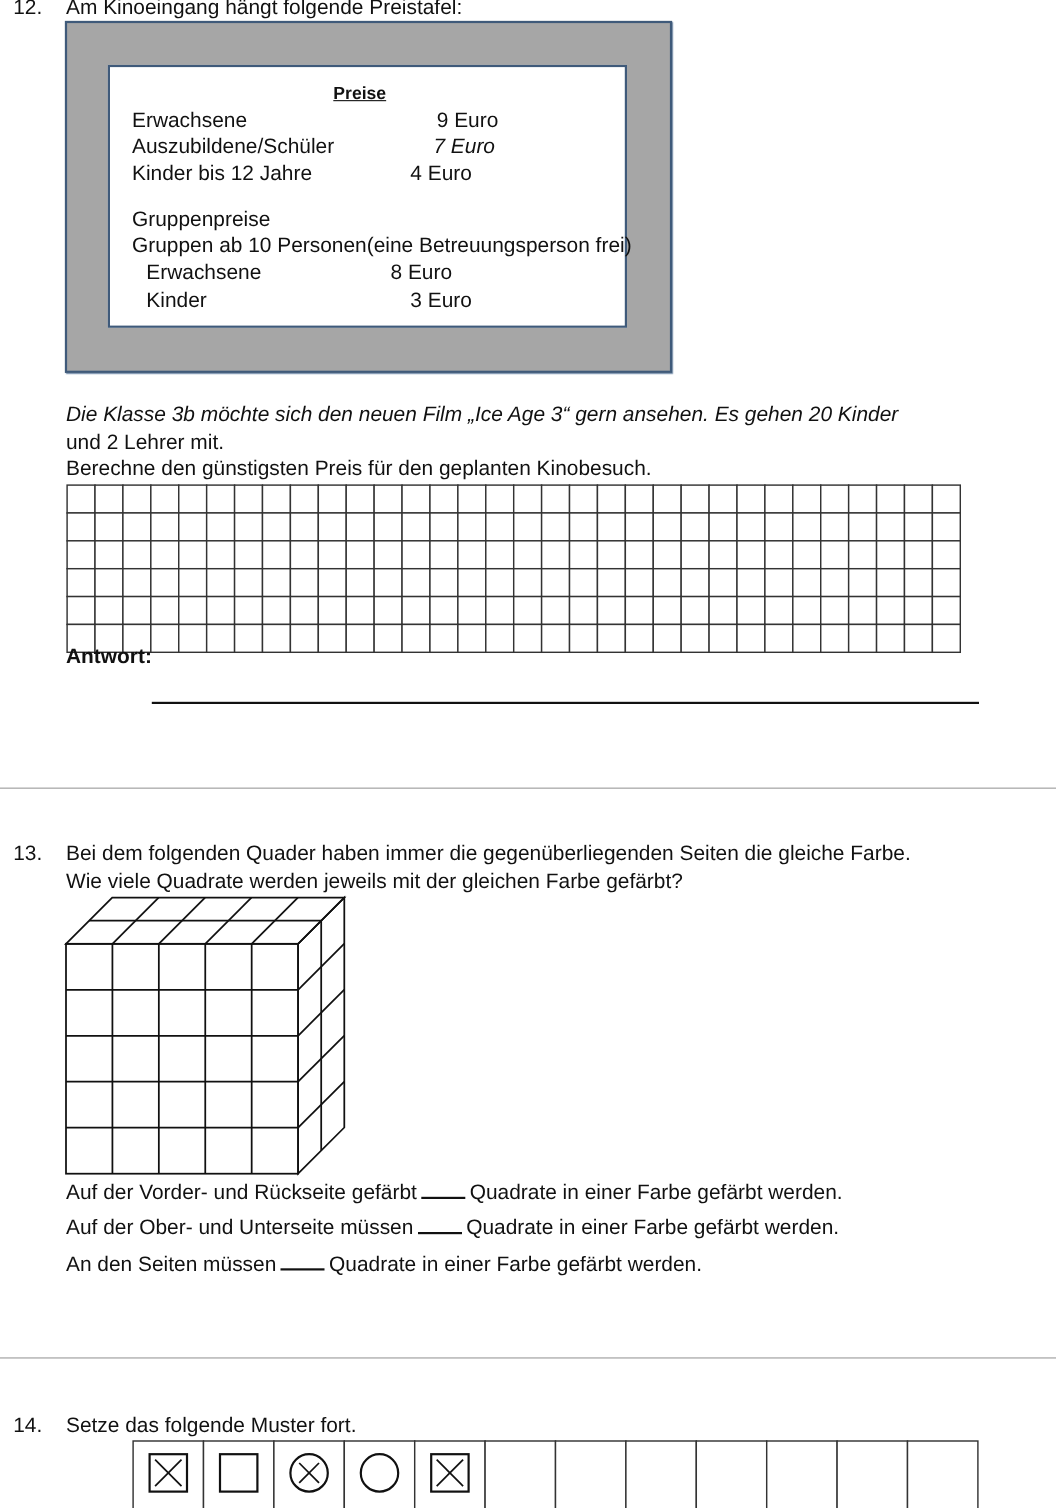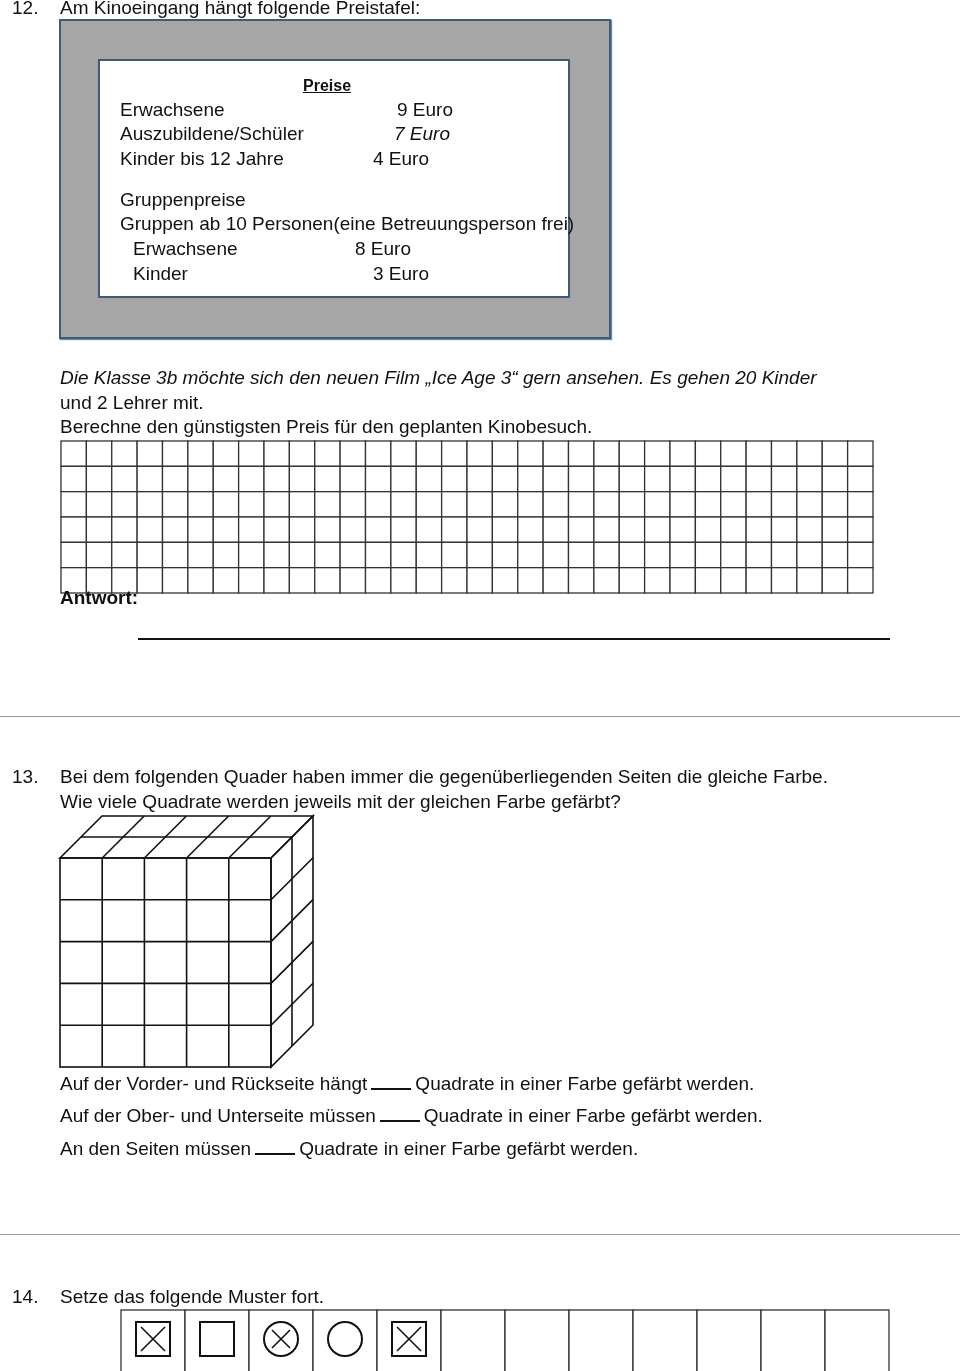--- a/index.html
+++ b/index.html
@@ -297,21 +297,21 @@
       <line x1="292" y1="837" x2="292" y2="1046"></line>
       <line x1="271" y1="899.8" x2="313" y2="857.8"></line>
       <line x1="271" y1="941.6" x2="313" y2="899.6"></line>
       <line x1="271" y1="983.4" x2="313" y2="941.4"></line>
       <line x1="271" y1="1025.2" x2="313" y2="983.2"></line>
     </g>
   </svg>
 </div>
 
 <div class="abs txt ind" style="top:1070px;">
-  <span>Auf der Vorder- und Rückseite hängt</span><span class="blank"></span><span>Quadrate in einer Farbe gefärbt werden.</span>
+  <span>Auf der Vorder- und Rückseite gefärbt</span><span class="blank"></span><span>Quadrate in einer Farbe gefärbt werden.</span>
 </div>
 <div class="abs txt ind" style="top:1102px;">
   <span>Auf der Ober- und Unterseite müssen</span><span class="blank"></span><span>Quadrate in einer Farbe gefärbt werden.</span>
 </div>
 <div class="abs txt ind" style="top:1135px;">
   <span>An den Seiten müssen</span><span class="blank"></span><span>Quadrate in einer Farbe gefärbt werden.</span>
 </div>
 
 <div class="abs divider" style="top:1234px;"></div>
 

